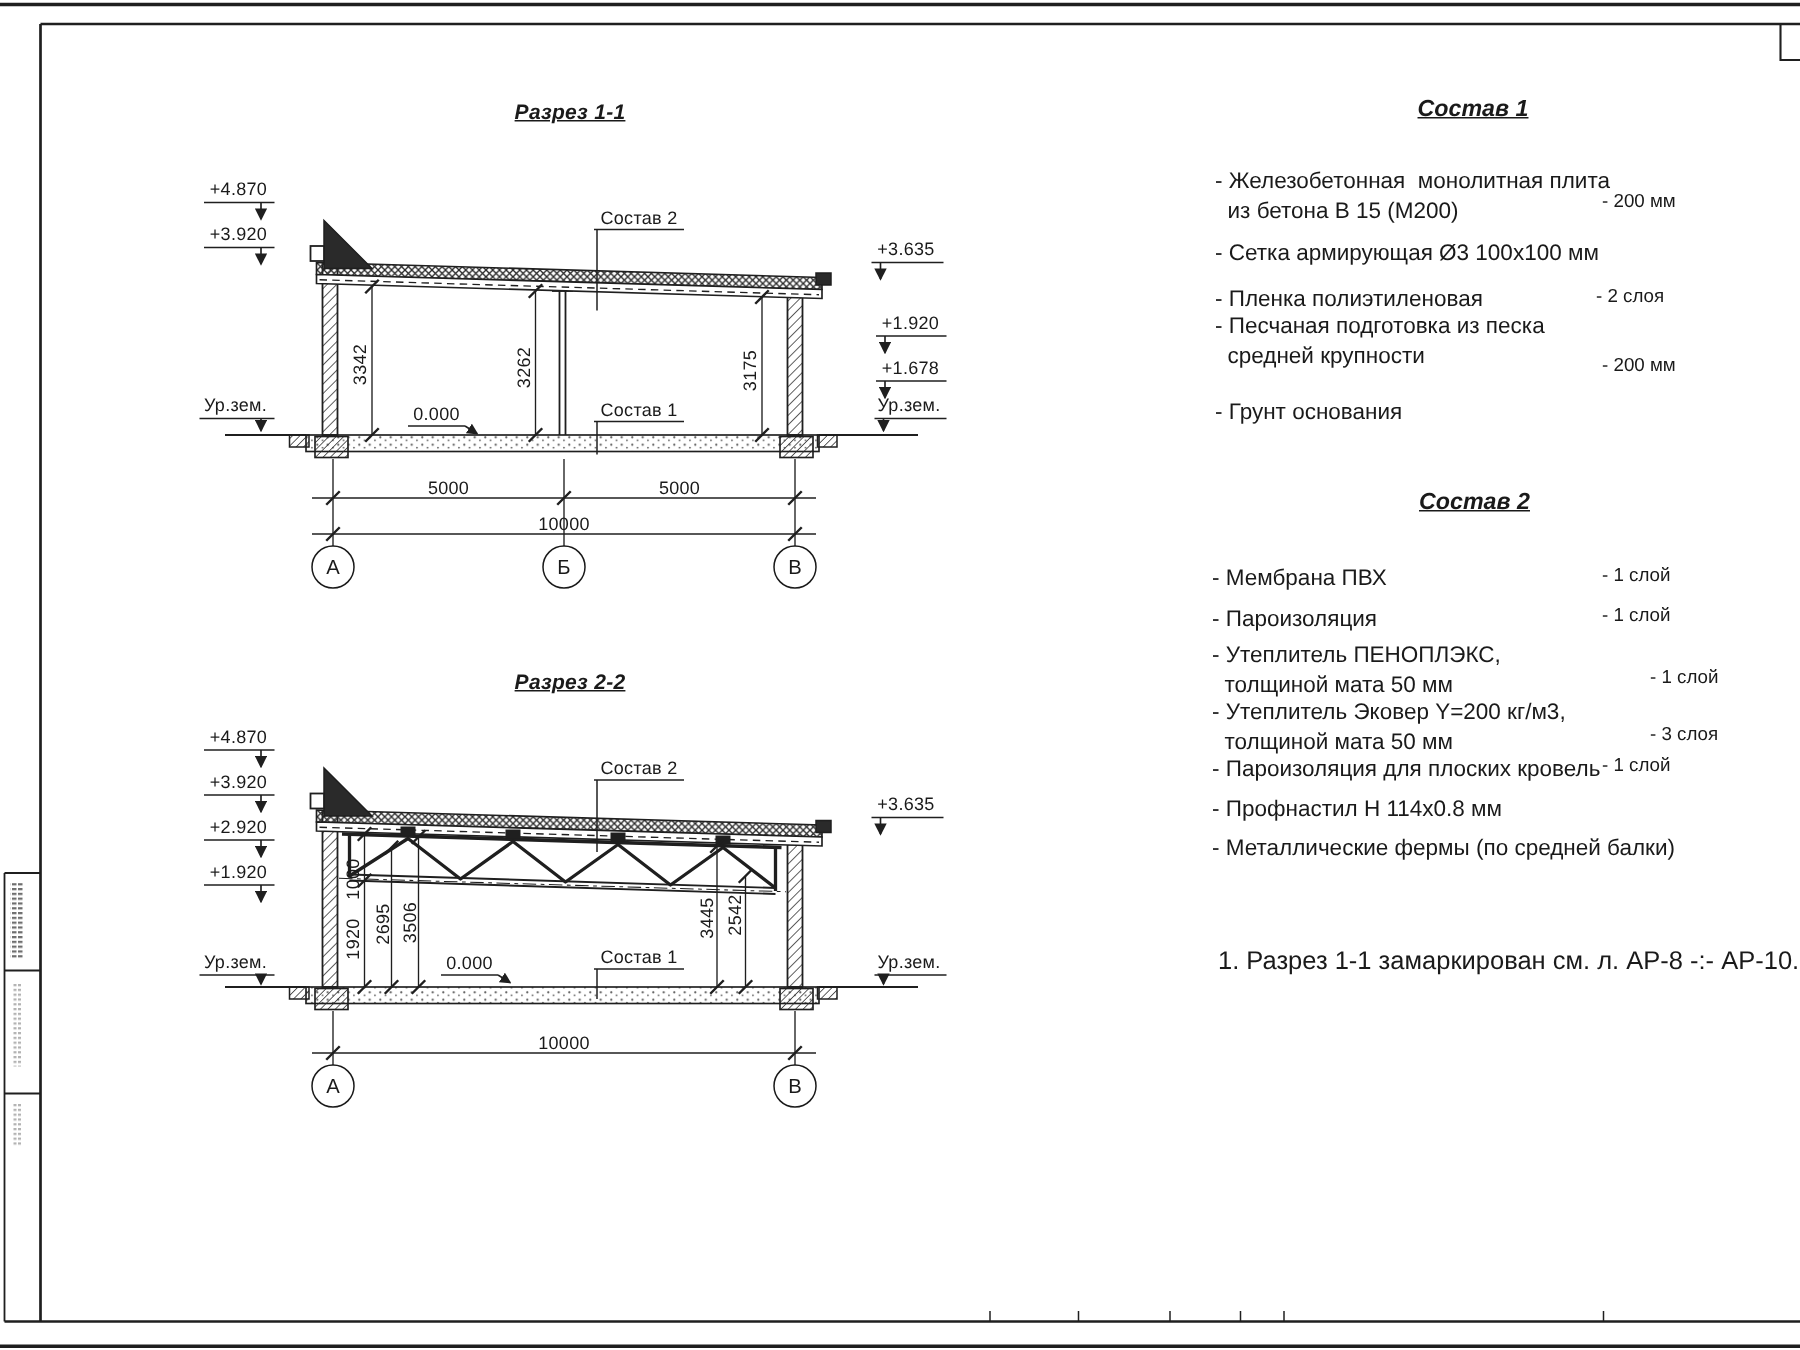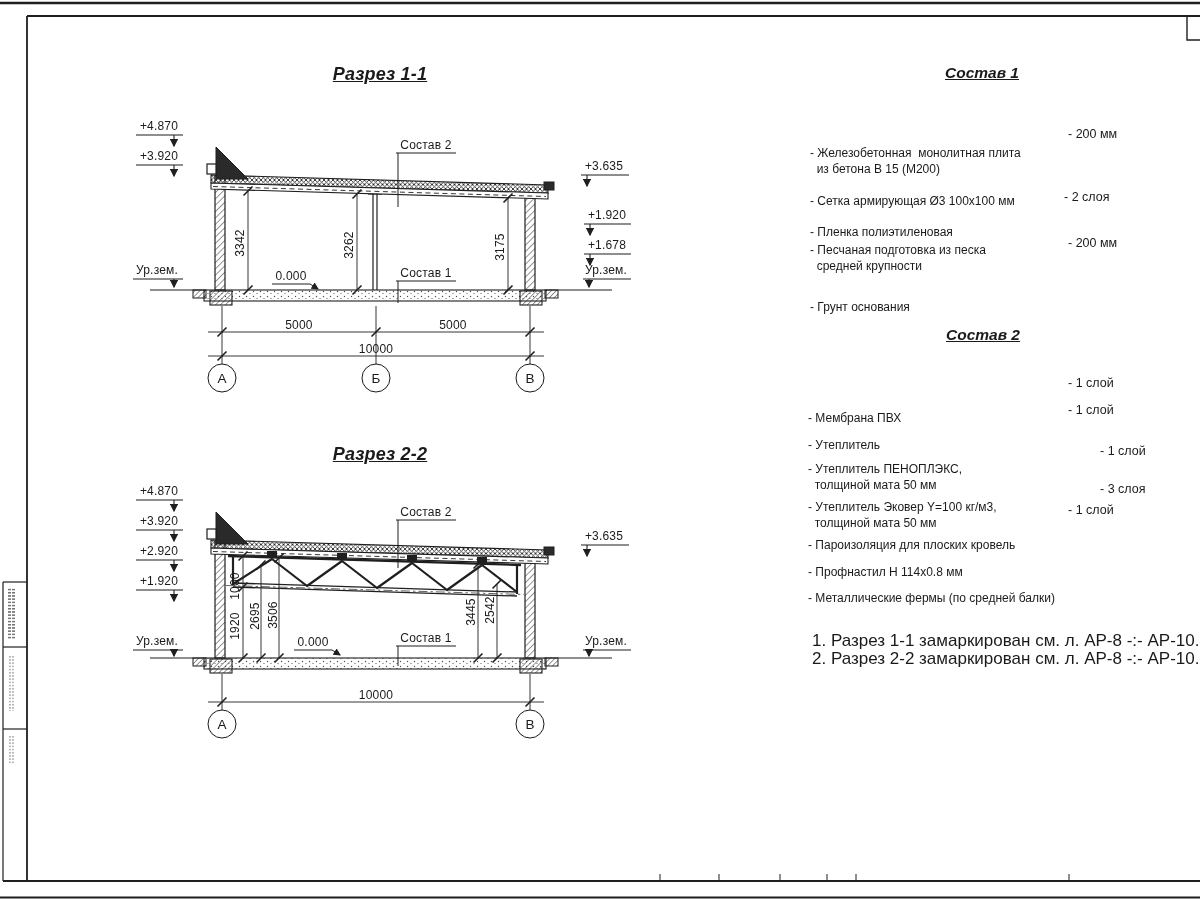--- a/index.html
+++ b/index.html
@@ -2,27 +2,27 @@
 <html><head>
 <meta charset="utf-8">
 <style>
   html,body{margin:0;padding:0;background:#e8e8e8;}
   #page{position:relative;width:1200px;height:900px;background:#ffffff;overflow:hidden;
         font-family:"Liberation Sans",sans-serif;color:#1a1a1a;}
   #linework{position:absolute;left:0;top:0;}
   .lbl{position:absolute;white-space:nowrap;font-size:12px;line-height:1;
        transform:translate(-50%,-50%);letter-spacing:.2px;}
   .rot{transform:translate(-50%,-50%) rotate(-90deg);}
-  .sec-title{font-size:18px;font-weight:bold;font-style:italic;text-decoration:underline;}
+  .sec-title{font-size:14px;font-weight:bold;font-style:italic;text-decoration:underline;}
   .bubble{position:absolute;width:27px;height:27px;border:1.3px solid #1a1a1a;border-radius:50%;
           background:#fff;display:flex;align-items:center;justify-content:center;
           font-size:13.5px;transform:translate(-50%,-50%);}
   .spec-title{position:absolute;font-size:15.5px;font-weight:bold;font-style:italic;
               text-decoration:underline;transform:translateX(-50%);white-space:nowrap;}
-  .spec-item{position:absolute;font-size:12px;line-height:1.32;white-space:pre;margin-top:35px;}
+  .spec-item{position:absolute;font-size:15px;line-height:1.32;white-space:pre;}
   .spec-val{position:absolute;font-size:12.5px;white-space:nowrap;}
   .note{position:absolute;font-size:17px;white-space:nowrap;}
 </style>
 </head>
 <body>
 
 <div id="page">
 
 <svg id="linework" width="1200" height="900" viewBox="0 0 1200 900">
   <defs>
@@ -318,29 +318,28 @@
 <div class="spec-item" style="left:810px;top:190px;">- Пленка полиэтиленовая</div>
 <div class="spec-val" style="left:1064px;top:190px;">-  2 слоя</div>
 <div class="spec-item" style="left:810px;top:208px;">- Песчаная подготовка из песка
   средней крупности</div>
 <div class="spec-val" style="left:1068px;top:236px;">- 200 мм</div>
 <div class="spec-item" style="left:810px;top:265px;">- Грунт основания</div>
 
 <div class="spec-title" style="left:983px;top:326px;">Состав 2</div>
 <div class="spec-item" style="left:808px;top:376px;text-align:right;">- Мембрана ПВХ</div>
 <div class="spec-val" style="left:1068px;top:376px;">- 1 слой</div>
-<div class="spec-item" style="left:808px;top:403px;">- Утеплитель</div>
+<div class="spec-item" style="left:808px;top:403px;">- Пароизоляция</div>
 <div class="spec-val" style="left:1068px;top:403px;">- 1 слой</div>
 <div class="spec-item" style="left:808px;top:427px;">- Утеплитель ПЕНОПЛЭКС,
   толщиной мата 50 мм</div>
 <div class="spec-val" style="left:1100px;top:444px;">- 1 слой</div>
-<div class="spec-item" style="left:808px;top:465px;">- Утеплитель Эковер Y=100 кг/м3,
+<div class="spec-item" style="left:808px;top:465px;">- Утеплитель Эковер Y=200 кг/м3,
   толщиной мата 50 мм</div>
 <div class="spec-val" style="left:1100px;top:482px;">- 3 слоя</div>
 <div class="spec-item" style="left:808px;top:503px;">- Пароизоляция для плоских кровель</div>
 <div class="spec-val" style="left:1068px;top:503px;">- 1 слой</div>
 <div class="spec-item" style="left:808px;top:530px;text-align:right;">- Профнастил Н 114х0.8 мм</div>
 <div class="spec-item" style="left:808px;top:556px;">- Металлические фермы (по средней балки)</div>
 
 <div class="note" style="left:812px;top:631px;">1. Разрез 1-1 замаркирован см. л. АР-8 -:- АР-10.</div>
-<div class="note" style="left:812px;top:649px;">2. Разрез 2-2 замаркирован см. л. АР-8 -:- АР-10.</div>
 
 </div>
 
 </body></html>

